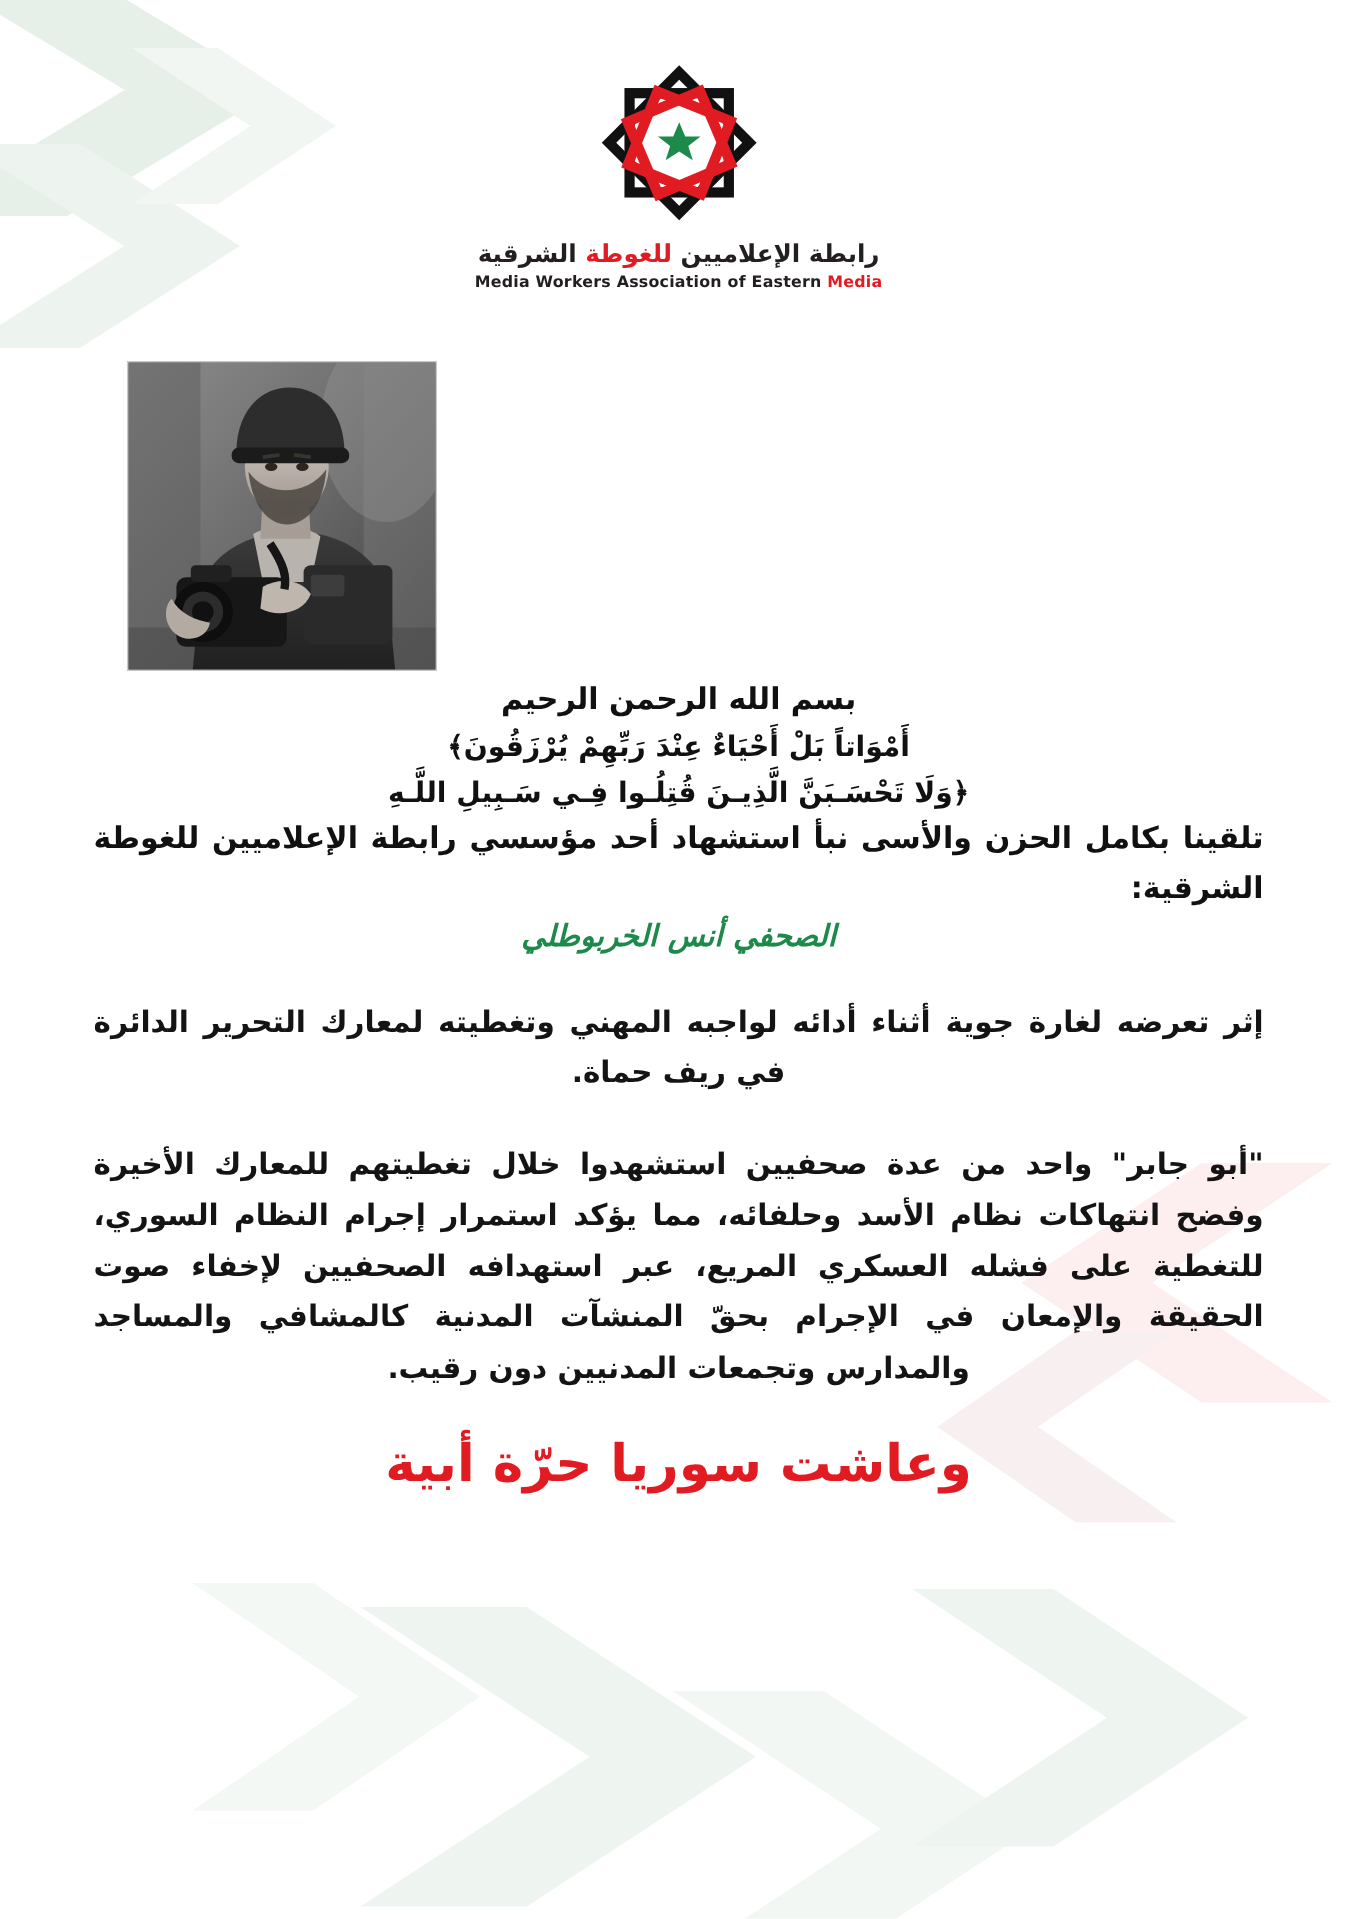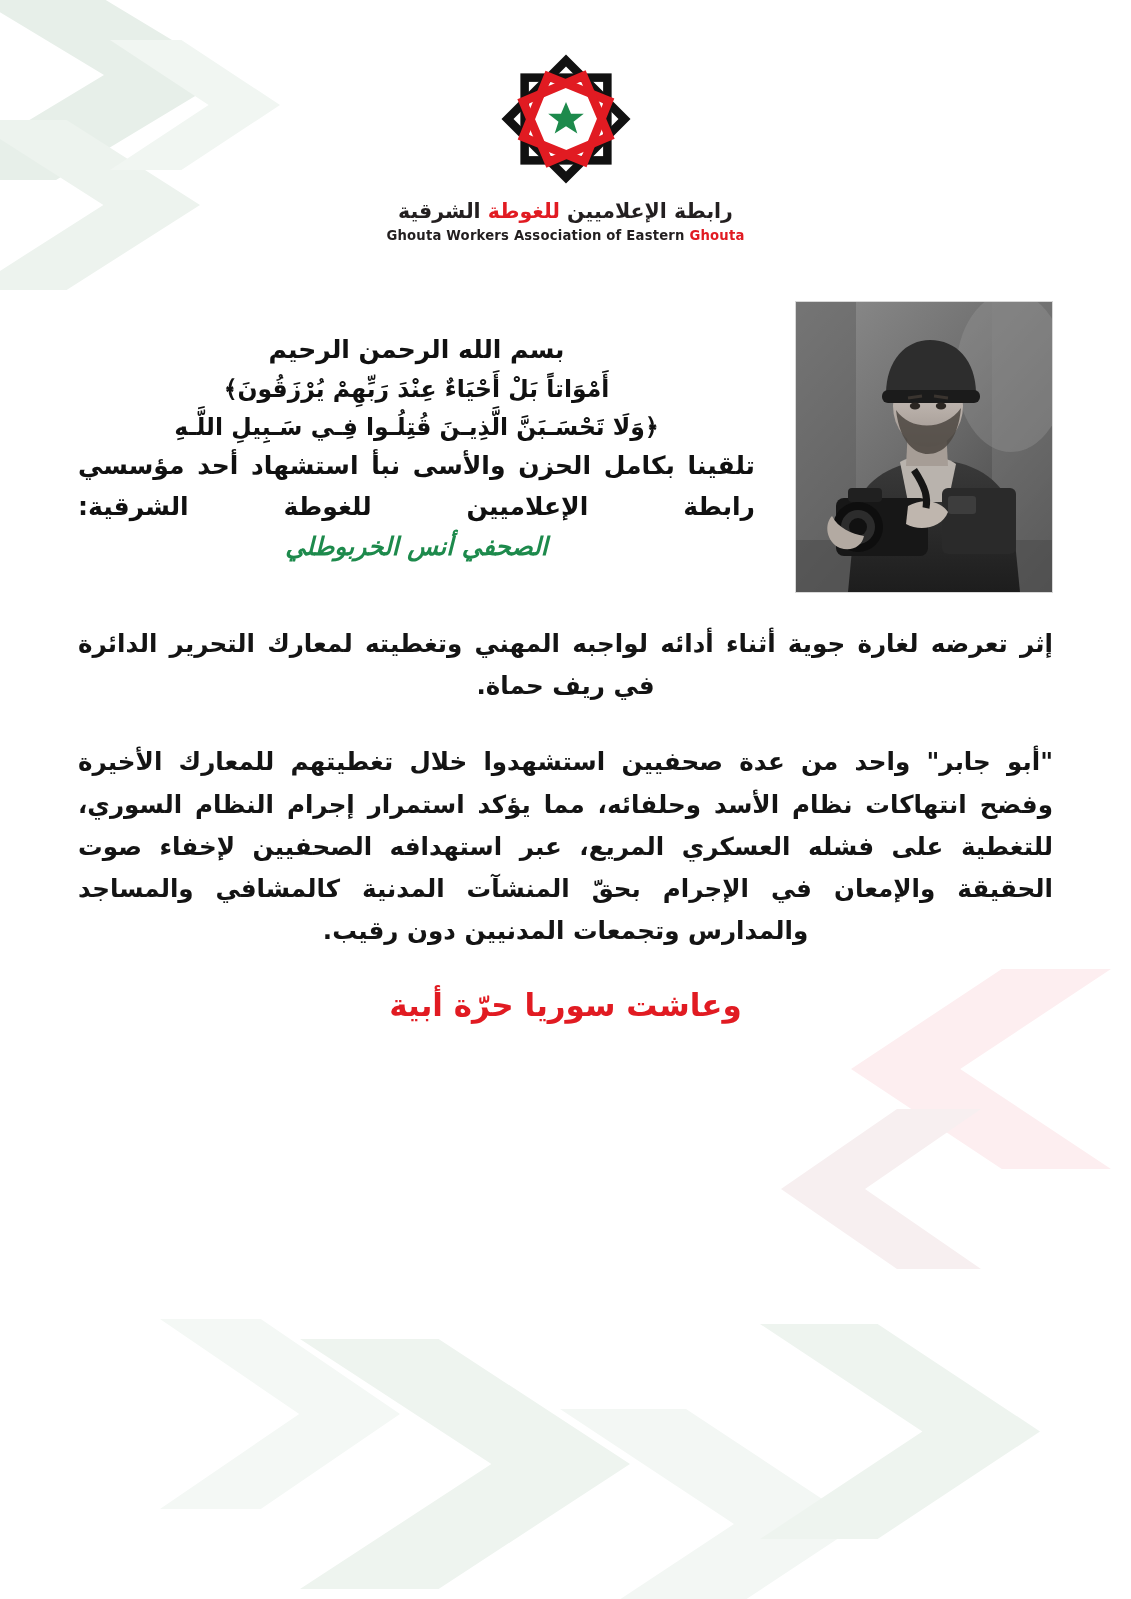--- a/index.html
+++ b/index.html
@@ -123,23 +123,23 @@
     font-weight: 700;
     color: #231f20;
     direction: ltr;
     letter-spacing: .2px;
   }
   .brand-en .red { color: #e11b22; }
 
   
   .intro {
     display: flex;
-    flex-direction: row;
-    align-items: center;
-    gap: 12px;
+    flex-direction: column;
+    align-items: flex-end;
+    gap: 0;
     margin: 0 0 30px 0;
   }
   .portrait {
     width: 256px;
     height: 290px;
     flex: 0 0 256px;
     margin-right: 0;
     margin-left: 28px;
     border: 1px solid #d8d8d8;
     overflow: hidden;
@@ -190,21 +190,21 @@
     margin: 12px 0 34px 0;
     letter-spacing: 0;
   }
   p.body.first { margin-top: 26px; }
 
   
   .slogan {
     margin-top: 26px;
     text-align: center;
     color: #e11b22;
-    font-size: 31px;
+    font-size: 43px;
     font-weight: 800;
     letter-spacing: 2px;
     direction: rtl;
   }
 </style>
 </head>
 <body>
 
 <div class="bg-layer">
   <div class="chev chev-g1"></div>
@@ -233,21 +233,21 @@
           <rect x="-27" y="-27" width="54" height="54" transform="rotate(22)"></rect>
         </g>
         <g fill="none" stroke="#e11b22" stroke-width="7">
           <rect x="-27" y="-27" width="54" height="54" transform="rotate(67)"></rect>
         </g>
         <circle cx="0" cy="0" r="14" fill="#ffffff"></circle>
         <path d="M0,-14 L4.1,-4.3 L14.6,-4.3 L6.2,2.2 L9.3,12 L0,6 L-9.3,12 L-6.2,2.2 L-14.6,-4.3 L-4.1,-4.3 Z" fill="#1d8a4c"></path>
       </g>
     </svg>
     <div class="brand-ar"><span>رابطة الإعلاميين </span><span class="red">للغوطة</span><span> الشرقية</span></div>
-    <div class="brand-en"><span>Ghouta Workers Association of Eastern </span><span class="red">Ghouta</span></div>
+    <div class="brand-en"><span>Media Workers Association of Eastern </span><span class="red">Media</span></div>
   </div>
 
   <div class="intro">
     <div class="portrait">
       <svg viewBox="0 0 256 290" preserveAspectRatio="xMidYMid slice">
         <defs>
           <linearGradient id="bgGrad" x1="0" y1="0" x2="1" y2="1">
             <stop offset="0%" stop-color="#8e8e8e"></stop>
             <stop offset="45%" stop-color="#6f6f6f"></stop>
             <stop offset="100%" stop-color="#3d3d3d"></stop>

